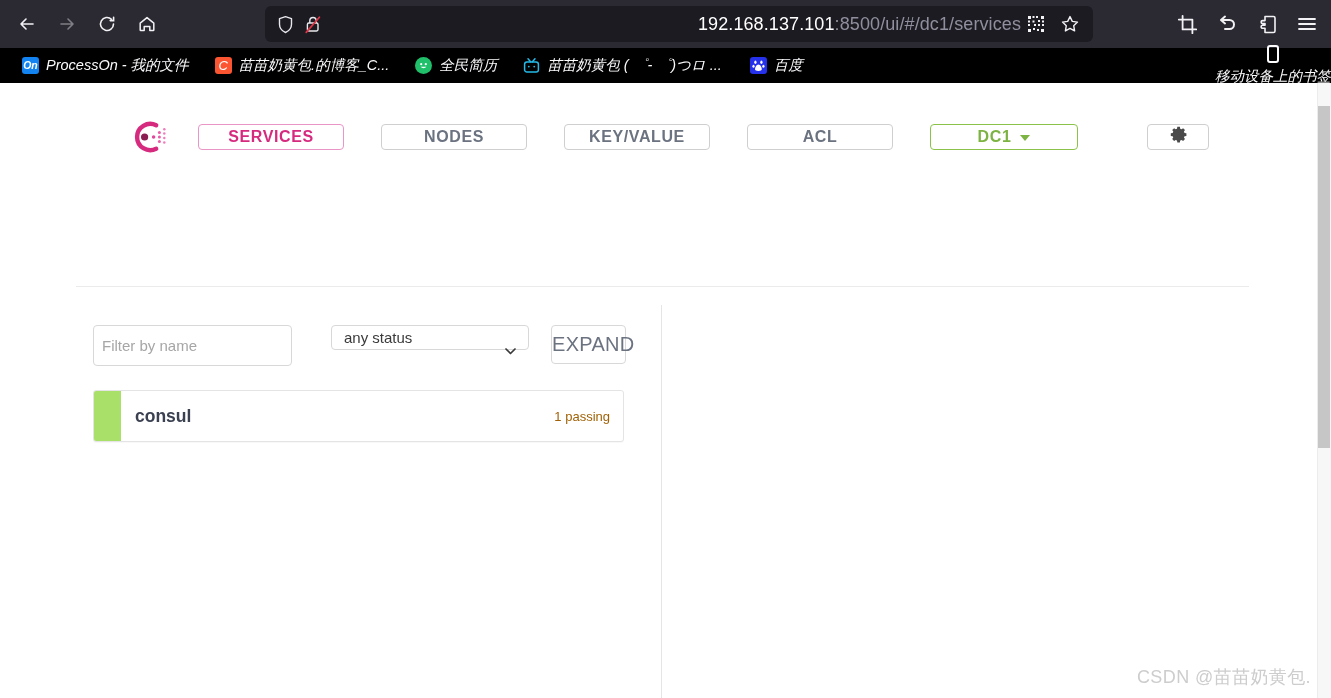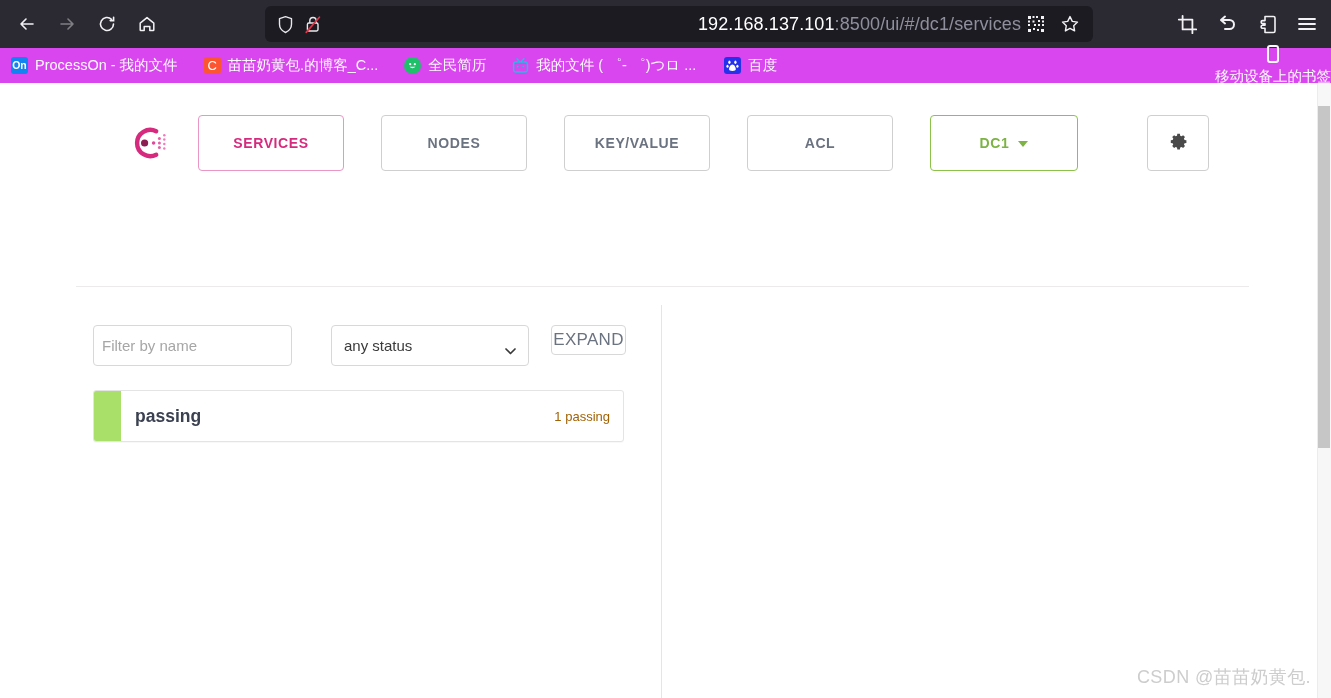--- a/index.html
+++ b/index.html
@@ -89,23 +89,24 @@
     width: 32px; height: 32px;
     display: flex; align-items: center; justify-content: center;
     border-radius: 4px;
   }
 
   
   .bookmarks {
     height: 35px;
     display: flex;
     align-items: center;
-    padding: 0 4px;
+    padding: 0 15px;
     position: relative;
-    background: #d946ef;
+    background: #000000;
+    font-style: italic;
   }
   .bm {
     display: flex;
     align-items: center;
     gap: 7px;
     padding: 3px 7px;
     border-radius: 4px;
     color: #fbfbfe;
     font-size: 14.5px;
     white-space: nowrap;
@@ -178,27 +179,27 @@
     align-items: center;
   }
   .logo {
     width: 44px; height: 44px;
     margin-left: 126px;
     margin-right: 28px;
     flex: 0 0 auto;
   }
   .tabs { display: flex; align-items: center; gap: 0px; }
   .tab {
-    height: 56px;
+    height: 26px;
     min-width: 146px;
     border: 1px solid #cfcfcf;
     border-radius: 4px;
     background: #ffffff;
     color: #6b7280;
-    font-size: 14px;
+    font-size: 16px;
     font-weight: bold;
     letter-spacing: 0.6px;
     display: flex;
     align-items: center;
     justify-content: center;
     margin-right: 37px;
   }
   .tab.active {
     border-color: #e995c6;
     color: #d62a7f;
@@ -259,21 +260,21 @@
     font-family: "Liberation Sans", sans-serif;
     outline: none;
   }
   .filter-input::placeholder { color: #a6a6a6; }
   .status-select-wrap {
     position: relative;
     margin-left: 39px;
   }
   .status-select {
     width: 198px;
-    height: 41px;
+    height: 25px;
     border: 1px solid #d8d8d8;
     border-radius: 4px;
     background: #fff;
     padding: 0 32px 0 12px;
     font-size: 15px;
     color: #3a3a3a;
     font-family: "Liberation Sans", sans-serif;
     appearance: none;
     -webkit-appearance: none;
     outline: none;
@@ -282,32 +283,32 @@
     position: absolute;
     right: 13px;
     top: 16px;
     width: 11px;
     height: 7px;
     pointer-events: none;
   }
   .expand-btn {
     margin-left: 22px;
     width: 75px;
-    height: 30px;
+    height: 39px;
     border: 1px solid #d8d8d8;
     border-radius: 4px;
     background: #fff;
     color: #6b7280;
-    font-size: 17px;
+    font-size: 20px;
     font-weight: 500;
     letter-spacing: 0.3px;
     font-family: "Liberation Sans", sans-serif;
     display: flex;
     align-items: center;
-    justify-content: center;
+    justify-content: flex-start;
   }
 
   .service-list {
     position: absolute;
     left: 93px;
     top: 307px;
     width: 531px;
   }
   .service-row {
     display: flex;
@@ -476,21 +477,21 @@
 
     <div class="bm" style="margin-left:8px;">
       <span class="favicon fav-bili">
         <svg width="17" height="17" viewBox="0 0 17 17" fill="none" stroke="#24b9e8" stroke-width="1.5" stroke-linecap="round" stroke-linejoin="round">
           <rect x="1.6" y="5" width="13.8" height="10" rx="2.3"></rect>
           <path d="M5 1.8l2.6 3M12 1.8l-2.6 3"></path>
           <circle cx="5.8" cy="9.6" r="0.9" fill="#24b9e8" stroke="none"></circle>
           <circle cx="11.2" cy="9.6" r="0.9" fill="#24b9e8" stroke="none"></circle>
         </svg>
       </span>
-      <span class="bm-label">我的文件 ( ゜- ゜)つロ ...</span>
+      <span class="bm-label">苗苗奶黄包 ( ゜- ゜)つロ ...</span>
     </div>
 
     <div class="bm" style="margin-left:10px;">
       <span class="favicon fav-baidu">
         <svg width="13" height="13" viewBox="0 0 13 13" fill="#ffffff">
           <ellipse cx="3.4" cy="3.3" rx="1.15" ry="1.7"></ellipse>
             <ellipse cx="9.4" cy="3.3" rx="1.15" ry="1.7"></ellipse>
           <ellipse cx="1.5" cy="7.2" rx="1.1" ry="1.5"></ellipse>
             <ellipse cx="11.4" cy="7.2" rx="1.1" ry="1.5"></ellipse>
           <path d="M6.4 5.6c2 0 3.4 3.1 3.4 4.6 0 1.1-1.3 1.7-3.4 1.7S3 11.3 3 10.2c0-1.5 1.4-4.6 3.4-4.6z"></path>
@@ -569,21 +570,21 @@
     </div>
     <div class="expand-btn">
       <span>EXPAND</span>
     </div>
   </div>
 
   <div class="service-list">
     <div class="service-row">
       <div class="status-bar-green"></div>
       <div class="service-body">
-        <span class="service-name">passing</span>
+        <span class="service-name">consul</span>
         <span class="service-status">1 passing</span>
       </div>
     </div>
   </div>
 
   <div class="scrollbar-track">
     <div class="scrollbar-thumb"></div>
   </div>
 
   <div class="watermark">CSDN @苗苗奶黄包.</div>

